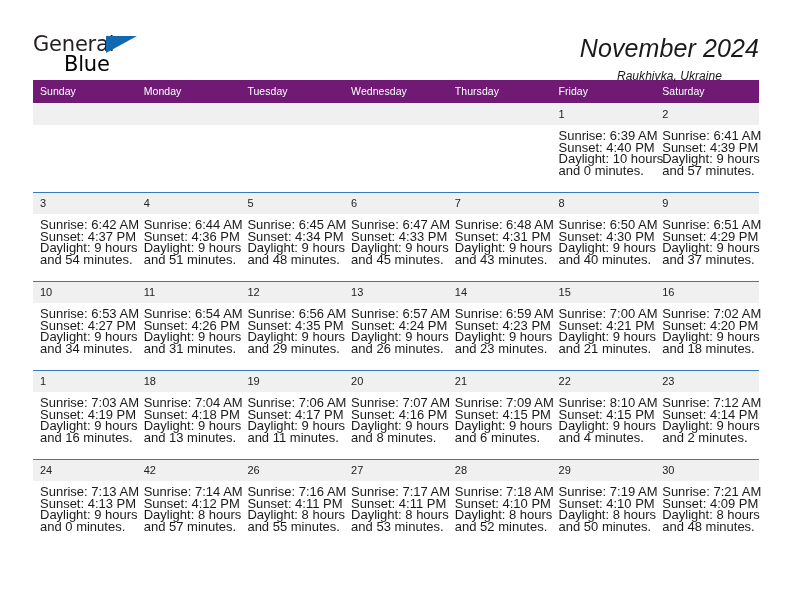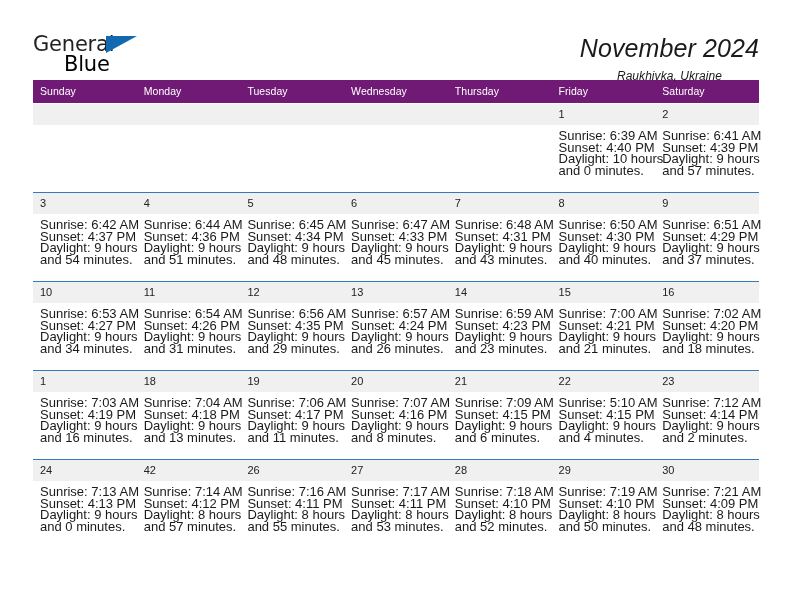--- a/index.html
+++ b/index.html
@@ -412,21 +412,21 @@
             <div class="cell-body">
               <div>Sunrise: 7:09 AM</div>
               <div>Sunset: 4:15 PM</div>
               <div>Daylight: 9 hours</div>
               <div>and 6 minutes.</div>
             </div>
           </td>
           <td>
             <div class="daynum">22</div>
             <div class="cell-body">
-              <div>Sunrise: 5:10 AM</div>
+              <div>Sunrise: 8:10 AM</div>
               <div>Sunset: 4:15 PM</div>
               <div>Daylight: 9 hours</div>
               <div>and 4 minutes.</div>
             </div>
           </td>
           <td>
             <div class="daynum">23</div>
             <div class="cell-body">
               <div>Sunrise: 7:12 AM</div>
               <div>Sunset: 4:14 PM</div>

